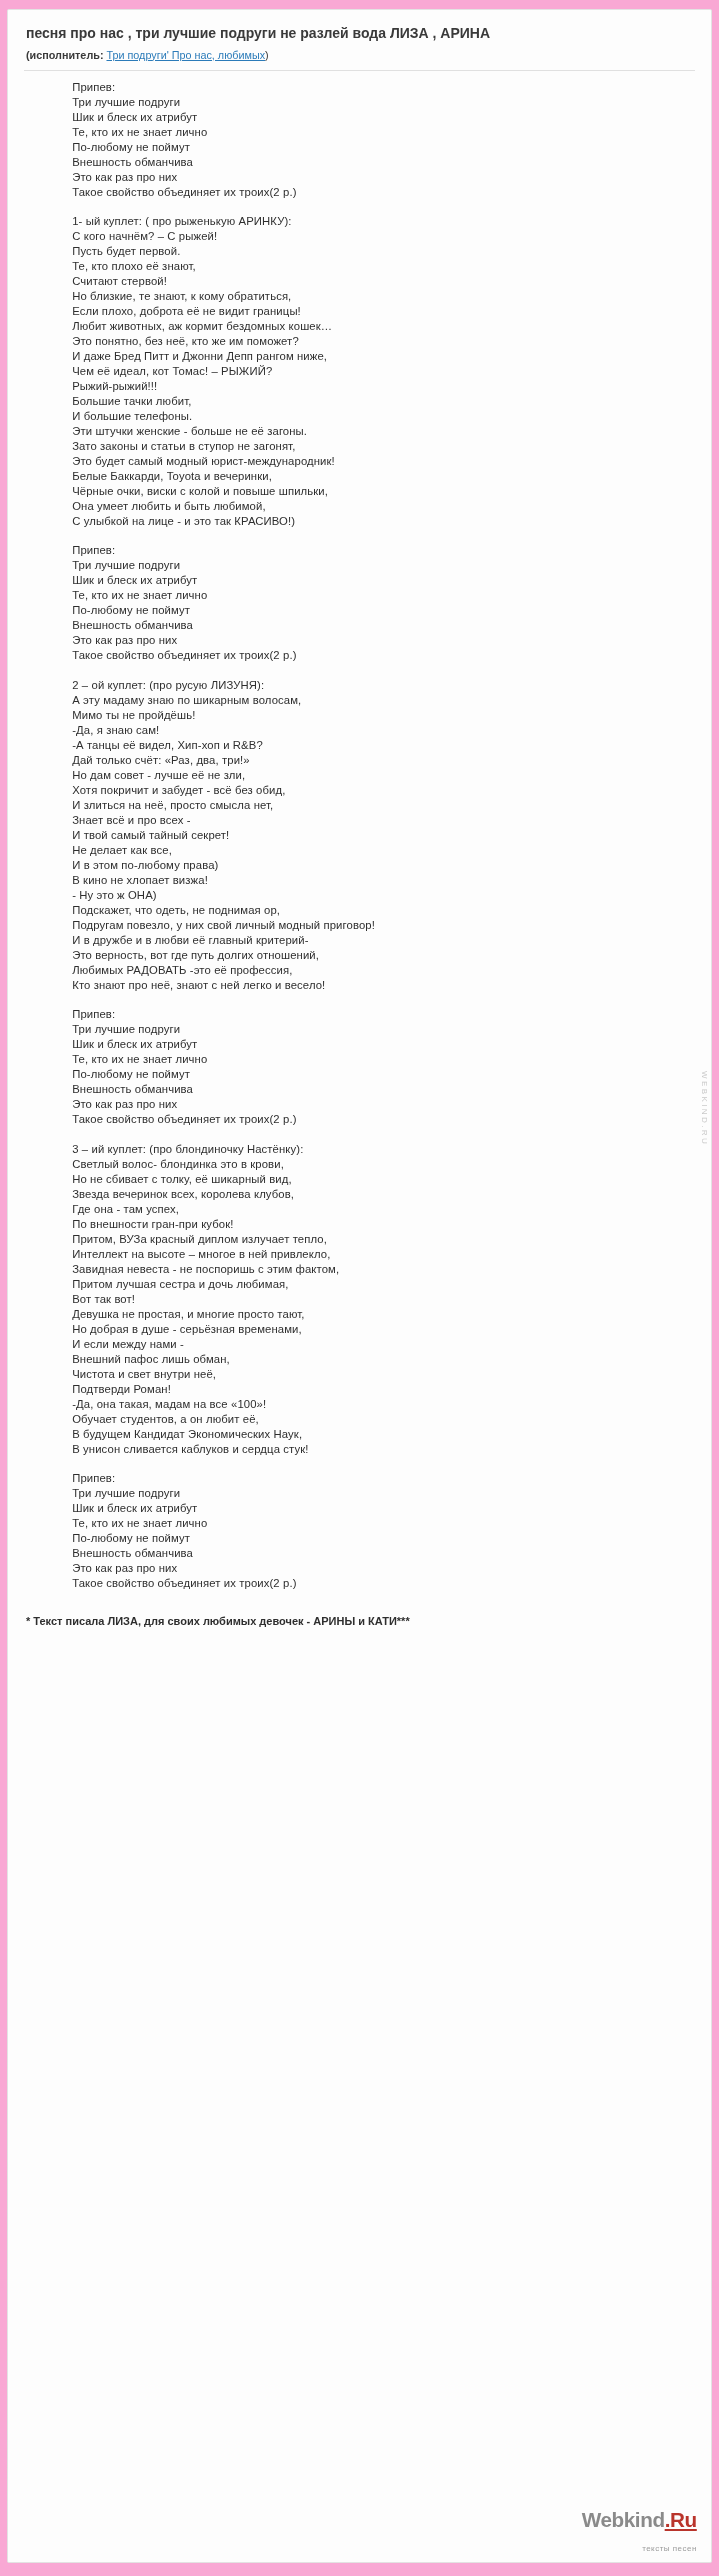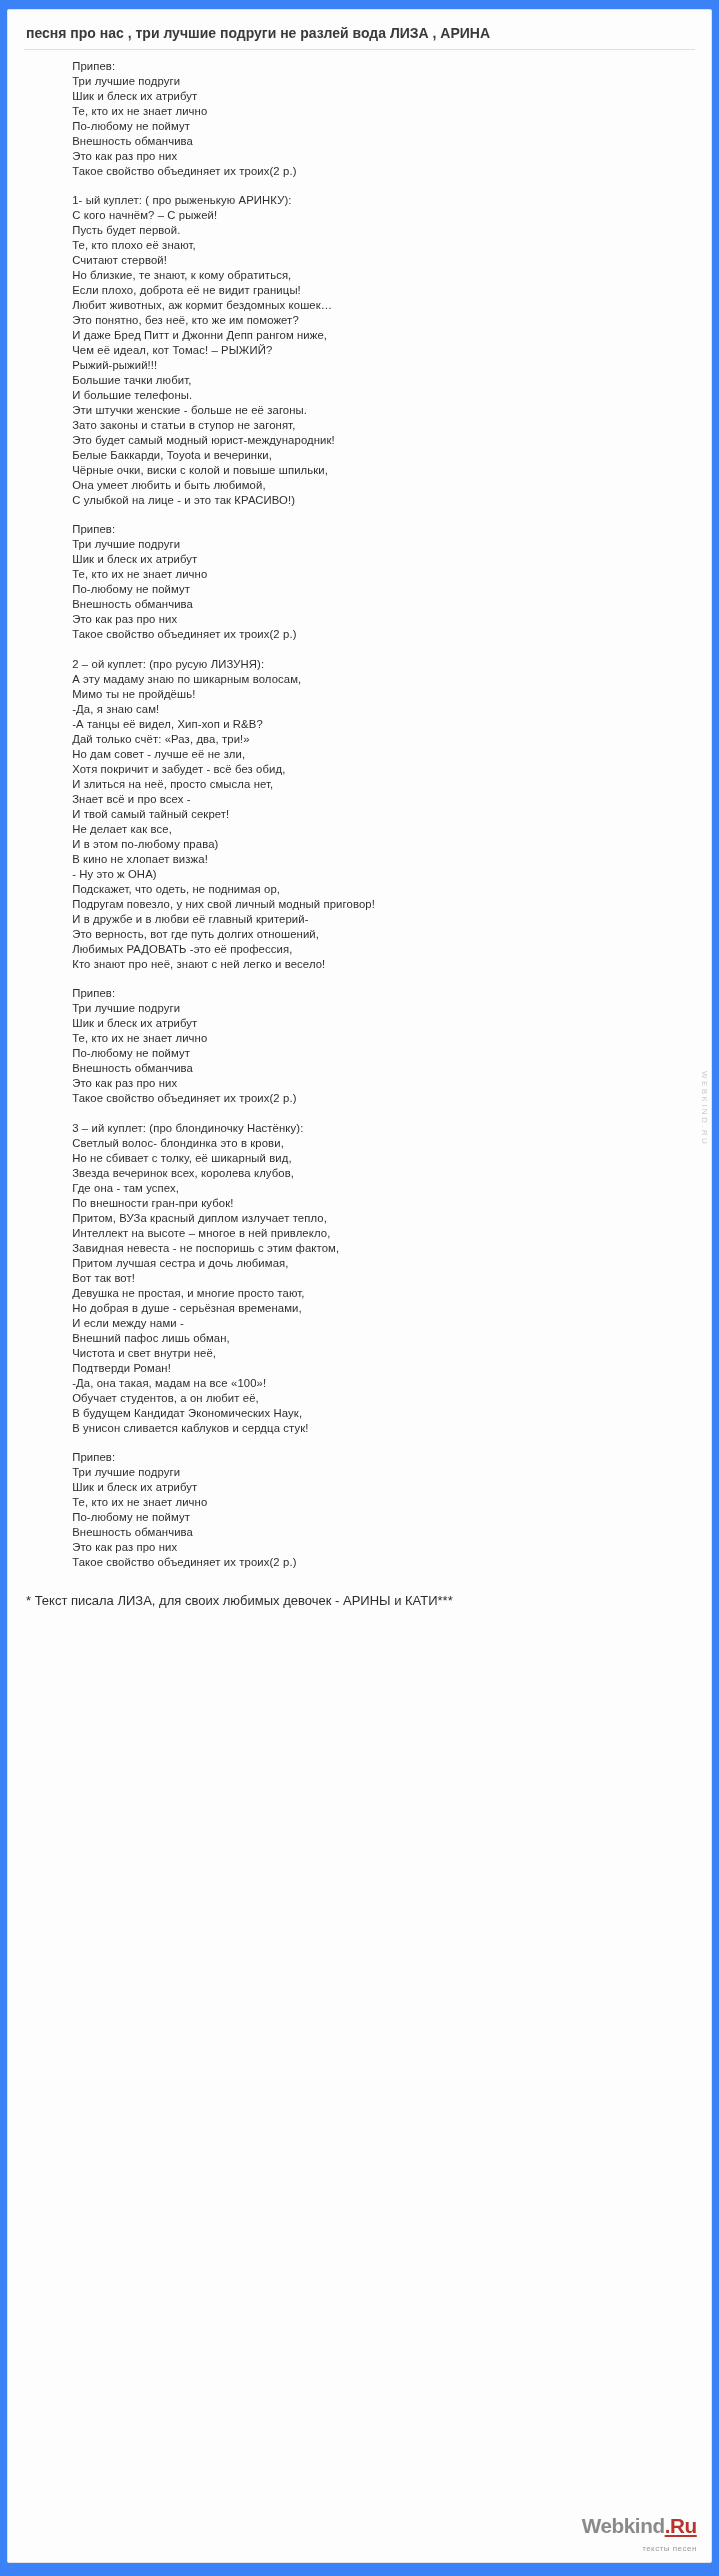--- a/index.html
+++ b/index.html
@@ -8,21 +8,21 @@
     background: #f2f2f2;
   }
   body {
     width: 720px;
     font-family: "Liberation Sans", sans-serif;
   }
   .page {
     position: relative;
     width: 720px;
     min-height: 2576px;
-    background: #3b82f6;
+    background: #f9a8d4;
     box-sizing: border-box;
     padding: 9px 7.2px 0 7.2px;
   }
   .sheet {
     background: #fdfdfd;
     border: 0.9px solid #e3e3e3;
     border-radius: 1.8px;
     padding: 12.6px 16px 16px 16px;
     box-sizing: border-box;
     width: 705px;
@@ -60,25 +60,26 @@
     color: #2e2e2e;
     white-space: pre-wrap;
     margin: 0 0 0 1.8px;
     letter-spacing: 0.01em;
   }
   .block {
     margin-bottom: 14.4px;
     margin-left: 48px;
   }
   .footnote {
-    font-size: 13px;
+    font-size: 11px;
     color: #2e2e2e;
     line-height: 15px;
     margin: 23.4px 0 0 1.8px;
     white-space: pre-wrap;
+    font-weight: bold;
   }
   .watermark {
     position: absolute;
     right: 14.4px;
     bottom: 9px;
     text-align: right;
     user-select: none;
   }
   .wm-main {
     font-size: 20.7px;
@@ -88,40 +89,44 @@
     line-height: 1;
   }
   .wm-main .dot-ru {
     color: #b9342b;
     text-decoration: underline;
   }
   .wm-sub {
     font-size: 8px;
     color: #9b9b9b;
     letter-spacing: 0.06em;
-    margin-top: 7px;
+    margin-top: 13px;
   }
   .side-ru {
     position: absolute;
     right: 1.8px;
     top: 1061px;
     writing-mode: vertical-rl;
     font-size: 8px;
     color: #c9c9c9;
     letter-spacing: 0.3em;
   }
 </style>
 </head>
 <body>
 
 <div class="page">
   <div class="sheet">
 
     <div class="song-title">песня про нас , три лучшие подруги не разлей вода ЛИЗА , АРИНА</div>
 
+    <div class="performer-line">
+      <span class="performer-label">(исполнитель:</span>
+      <span class="performer-link">Три подруги' Про нас, любимых</span><span>)</span>
+    </div>
 
     <hr class="divider">
 
     <div class="block lyrics">Припев:
 Три лучшие подруги
 Шик и блеск их атрибут
 Те, кто их не знает лично
 По-любому не поймут
 Внешность обманчива
 Это как раз про них

